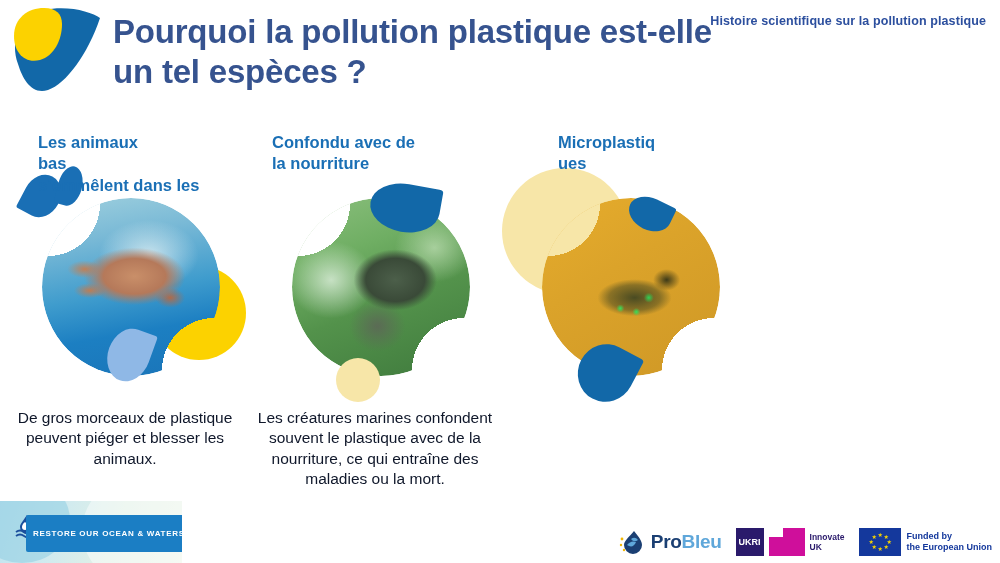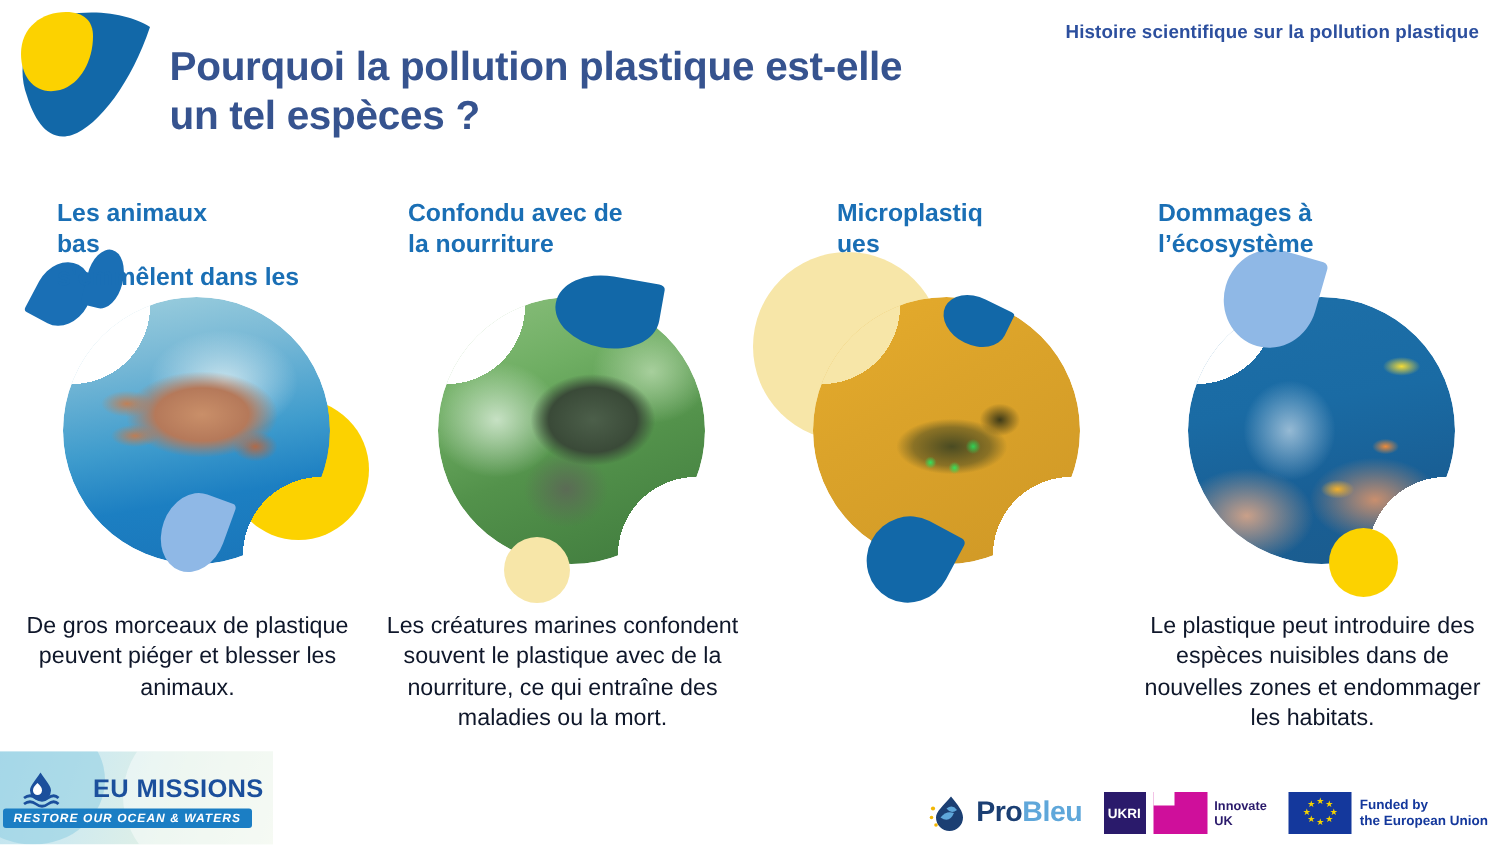--- a/index.html
+++ b/index.html
@@ -12,22 +12,22 @@
   .slide{position:absolute;inset:0;background:#fff;}
 
   
   .eyebrow{
     position:absolute;top:14px;right:14px;
     font-size:12.5px;font-weight:bold;color:#2c4f9e;
     letter-spacing:.1px;white-space:nowrap;
   }
   .logo-mark{position:absolute;left:4px;top:2px;width:104px;height:104px;}
   .title{
-    position:absolute;left:113px;top:28px;width:700px;
-    font-size:27px;line-height:1.22;font-weight:bold;color:#36538f;
+    position:absolute;left:113px;top:12px;width:700px;
+    font-size:33px;line-height:1.22;font-weight:bold;color:#36538f;
     letter-spacing:-0.2px;
   }
 
   
   .cols{position:absolute;left:0;top:126px;width:1000px;height:420px;}
   .col{position:absolute;top:0;width:250px;height:420px;}
   .col.c0{left:0;}
   .col.c1{left:250px;}
   .col.c2{left:500px;}
   .col.c3{left:750px;}
@@ -122,23 +122,23 @@
   }
   .eu-missions .swirl2{
     position:absolute;left:-26px;top:-24px;width:96px;height:86px;
     border-radius:50%;background:rgba(143,205,225,.55);
   }
   .em-row{position:absolute;left:14px;top:12px;display:flex;align-items:center;gap:22px;}
   .em-word{font-size:17px;font-weight:bold;color:#1b4f9c;letter-spacing:.2px;}
   .em-word .b{color:#1b4f9c;}
   .em-word .m{color:#1b4f9c;}
   .em-sub{
-    position:absolute;left:2px;bottom:11px;
+    position:absolute;left:26px;bottom:11px;
     background:#1b7ec4;color:#fff;font-size:8px;font-weight:bold;
-    letter-spacing:.7px;padding:2px 7px;border-radius:2px;white-space:nowrap;font-style:italic;
+    letter-spacing:.7px;padding:14px 7px;border-radius:2px;white-space:nowrap;
   }
   .em-icon{width:26px;height:26px;position:relative;}
 
   .footer-logos{
     position:absolute;right:8px;bottom:6px;
     display:flex;align-items:center;gap:14px;
   }
   .probleu{display:flex;align-items:center;gap:3px;}
   .probleu .mark{width:30px;height:30px;position:relative;}
   .probleu .txt{font-size:19px;font-weight:bold;color:#1b3f73;letter-spacing:-.3px;}
@@ -229,36 +229,20 @@
         <div class="circ" style="left:2px;top:-8px;width:126px;height:126px;background:#f7e6a8;"></div>
         <div class="drop" style="left:128px;top:22px;width:44px;height:32px;background:#1268a8;transform:rotate(206deg);z-index:5;"></div>
         <div class="blob">
           <div class="ph ph-plankton"></div>
         </div>
         <div class="drop front" style="left:78px;top:168px;width:56px;height:58px;background:#1268a8;transform:rotate(208deg);"></div>
       </div>
 
     </div>
 
-    <div class="col c3">
-      <div class="col-head">
-        <div>Dommages à</div>
-        <div>l’écosystème</div>
-      </div>
-
-      <div class="art">
-        <div class="drop" style="left:66px;top:-10px;width:62px;height:66px;background:#8fb8e6;transform:rotate(196deg);z-index:5;"></div>
-        <div class="blob">
-          <div class="ph ph-reef"></div>
-        </div>
-        <div class="circ" style="left:136px;top:176px;width:46px;height:46px;background:#fcd200;z-index:6;"></div>
-      </div>
-
-      <div class="cap">Le plastique peut introduire des espèces nuisibles dans de nouvelles zones et endommager les habitats.</div>
-    </div>
 
   </div>
 
   <div class="eu-missions">
     <div class="swirl"></div>
     <div class="swirl2"></div>
     <div class="em-row">
       <svg class="em-icon" viewBox="0 0 26 26">
         <path d="M13 2 C17 8 20 11 20 14 a7 7 0 0 1 -14 0 c0 -3 3 -6 7 -12 Z" fill="#1b4f9c"></path>
         <path d="M11 9 c2 2 3 3 3 5 a3 3 0 0 1 -6 0 c0 -2 1 -3 3 -5 Z" fill="#ffffff"></path>

